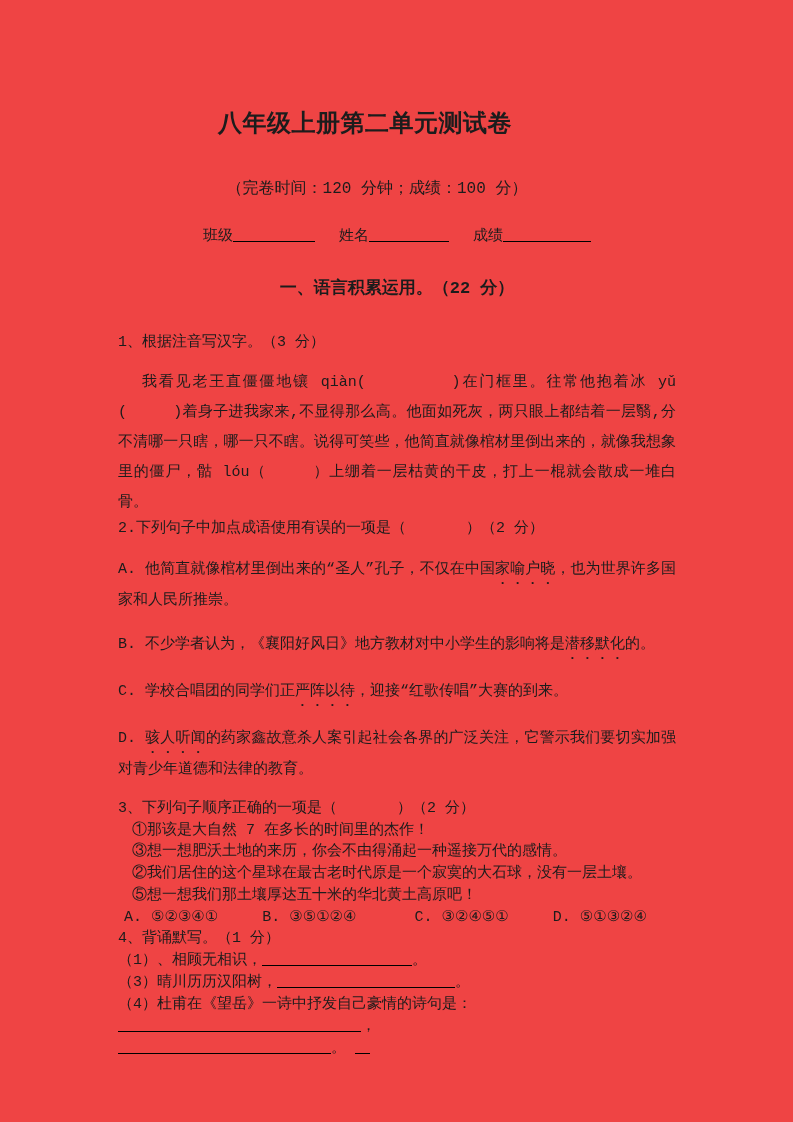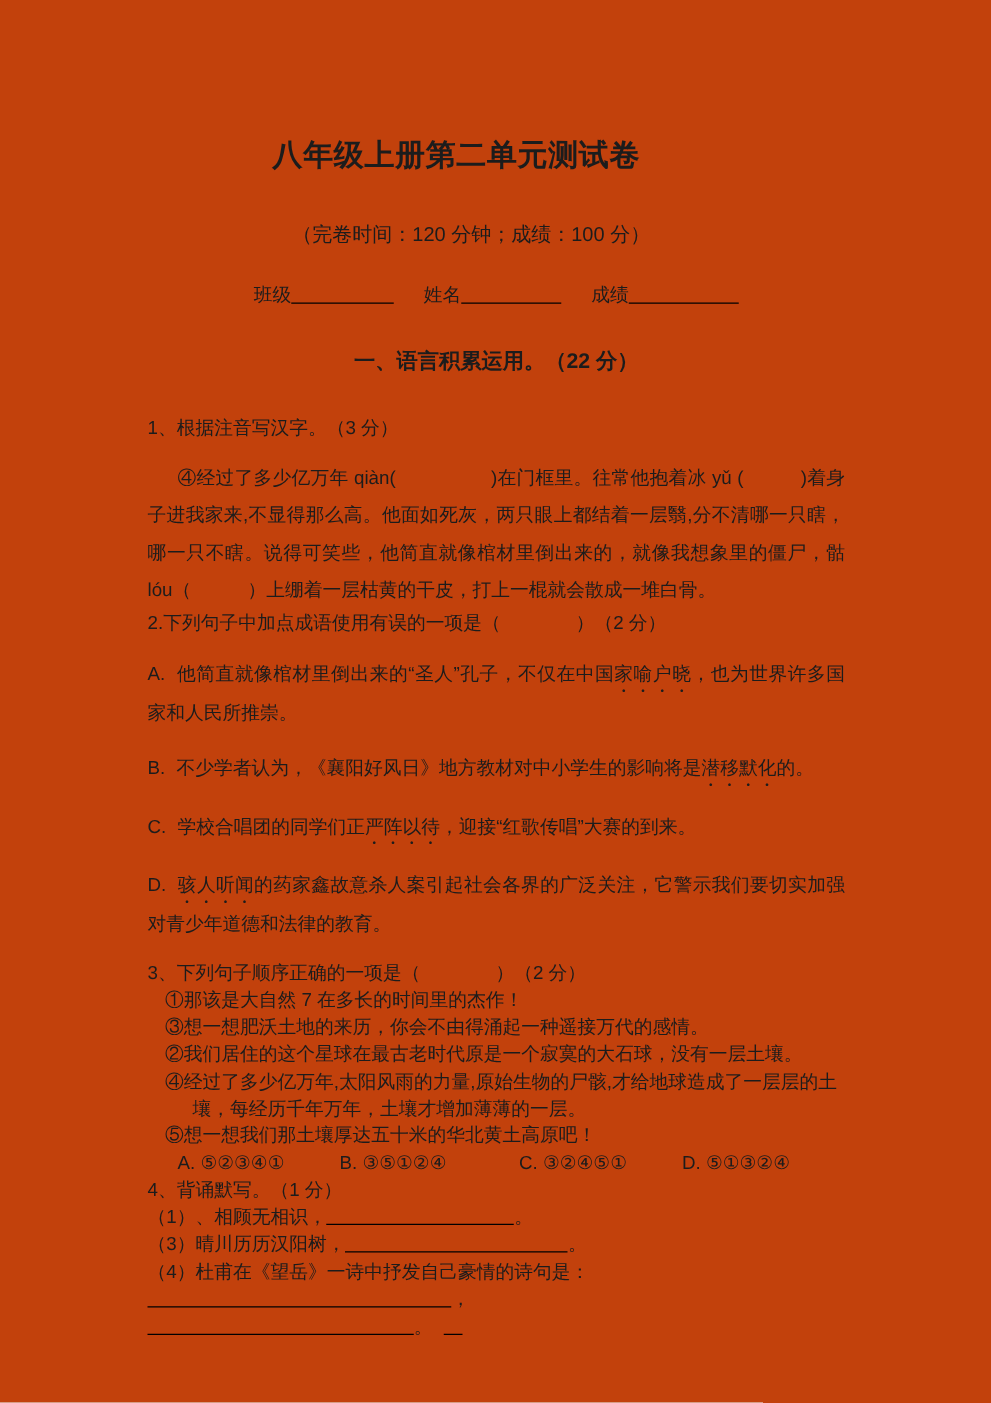--- a/index.html
+++ b/index.html
@@ -1,21 +1,21 @@
 <!DOCTYPE html>
 <html><head>
 <meta charset="utf-8">
 <style>
   html,body { margin:0; padding:0; background:#e8e8e8; }
   .page {
     position:relative;
     width:793px; height:1122px;
     margin:0 auto;
-    background:#c2410c;
-    font-family:Liberation Sans, sans-serif;
+    background:#ef4444;
+    font-family:Liberation Mono, monospace;
     color:#1c1c1c;
     overflow:hidden;
   }
   .content { padding:108px 117px 0 118px; }
 
   .title {
     text-align:center;
     font-size:24px;
     line-height:34px;
     transform:translateX(-32px);
@@ -69,21 +69,21 @@
     -webkit-text-emphasis:filled dot;
     text-emphasis:filled dot;
     -webkit-text-emphasis-position:under;
     text-emphasis-position:under right;
   }
 
   .q34 { margin-top:14px; font-size:15px; line-height:21.7px; }
   .q3-sentence { margin-left:14px; }
   .q3-sentence.hang { padding-left:22px; text-indent:-22px; }
   .q3-options { display:flex; white-space:nowrap; }
-  .q3-options .o1 { margin-left:24px; }
+  .q3-options .o1 { margin-left:6px; }
   .q3-options .o2 { margin-left:44px; }
   .q3-options .o3 { margin-left:58px; }
   .q3-options .o4 { margin-left:44px; }
 
   .q4-item { line-height:22px; }
   .blank { display:inline-block; border-bottom:1px solid #000; height:14px; vertical-align:-2px; }
 </style>
 </head>
 <body>
 
@@ -98,21 +98,21 @@
 
     <div class="fields">
       <span class="field"><span>班级</span><span class="fline" style="width:82px"></span></span>
       <span class="field"><span>姓名</span><span class="fline" style="width:80px"></span></span>
       <span class="field"><span>成绩</span><span class="fline" style="width:88px"></span></span>
     </div>
 
     <div class="sec-heading">一、语言积累运用。（22 分）</div>
 
     <div class="q1-prompt">1、根据注音写汉字。（3 分）</div>
-    <div class="passage">④经过了多少亿万年 qiàn(　　　　　)在门框里。往常他抱着冰 yǔ (　　　)着身子进我家来,不显得那么高。他面如死灰，两只眼上都结着一层翳,分不清哪一只瞎，哪一只不瞎。说得可笑些，他简直就像棺材里倒出来的，就像我想象里的僵尸，骷 lóu（　　　）上绷着一层枯黄的干皮，打上一棍就会散成一堆白骨。</div>
+    <div class="passage">我看见老王直僵僵地镶 qiàn(　　　　　)在门框里。往常他抱着冰 yǔ (　　　)着身子进我家来,不显得那么高。他面如死灰，两只眼上都结着一层翳,分不清哪一只瞎，哪一只不瞎。说得可笑些，他简直就像棺材里倒出来的，就像我想象里的僵尸，骷 lóu（　　　）上绷着一层枯黄的干皮，打上一棍就会散成一堆白骨。</div>
 
     <div class="q2">
       <div class="q2-prompt">2.下列句子中加点成语使用有误的一项是（　　　　）（2 分）</div>
       <div class="q2-option">
         <span class="opt-label">A.</span><span>他简直就像棺材里倒出来的“圣人”孔子，不仅在中国</span><span class="dots">家喻户晓</span><span>，也为世界许多国家和人民所推崇。</span>
       </div>
       <div class="q2-option">
         <span class="opt-label">B.</span><span>不少学者认为，《襄阳好风日》地方教材对中小学生的影响将是</span><span class="dots">潜移默化</span><span>的。</span>
       </div>
       <div class="q2-option">
@@ -121,21 +121,20 @@
       <div class="q2-option">
         <span class="opt-label">D.</span><span></span><span class="dots">骇人听闻</span><span>的药家鑫故意杀人案引起社会各界的广泛关注，它警示我们要切实加强对青少年道德和法律的教育。</span>
       </div>
     </div>
 
     <div class="q34">
       <div>3、下列句子顺序正确的一项是（　　　　）（2 分）</div>
       <div class="q3-sentence">①那该是大自然 7 在多长的时间里的杰作！</div>
       <div class="q3-sentence">③想一想肥沃土地的来历，你会不由得涌起一种遥接万代的感情。</div>
       <div class="q3-sentence">②我们居住的这个星球在最古老时代原是一个寂寞的大石球，没有一层土壤。</div>
-      <div class="q3-sentence hang">④经过了多少亿万年,太阳风雨的力量,原始生物的尸骸,才给地球造成了一层层的土壤，每经历千年万年，土壤才增加薄薄的一层。</div>
       <div class="q3-sentence">⑤想一想我们那土壤厚达五十米的华北黄土高原吧！</div>
       <div class="q3-options">
         <span class="o1">A. ⑤②③④①</span>
         <span class="o2">B. ③⑤①②④</span>
         <span class="o3">C. ③②④⑤①</span>
         <span class="o4">D. ⑤①③②④</span>
       </div>
 
       <div>4、背诵默写。（1 分）</div>
       <div class="q4-item">

